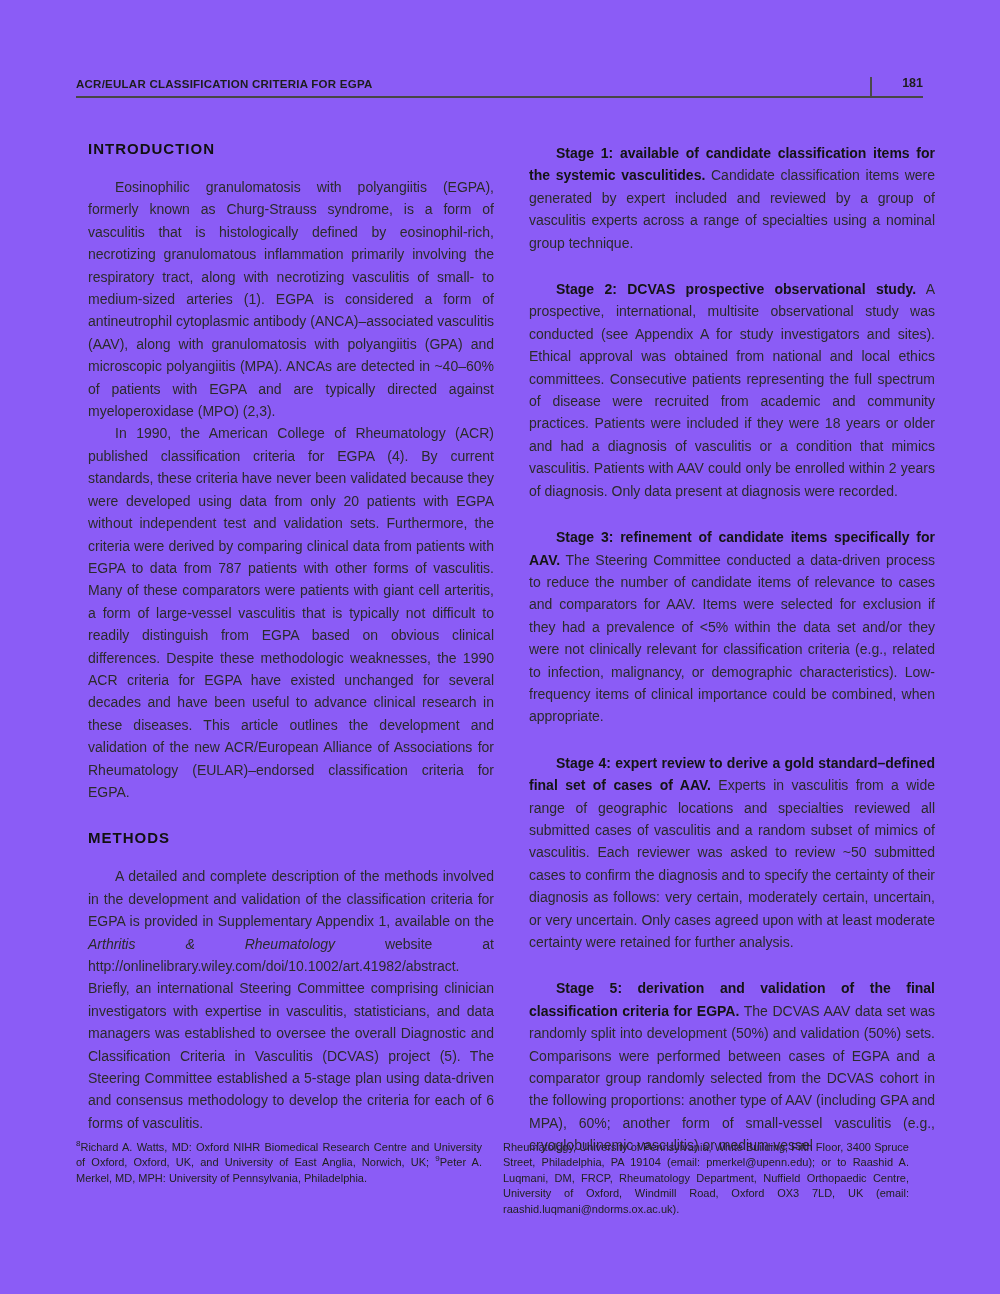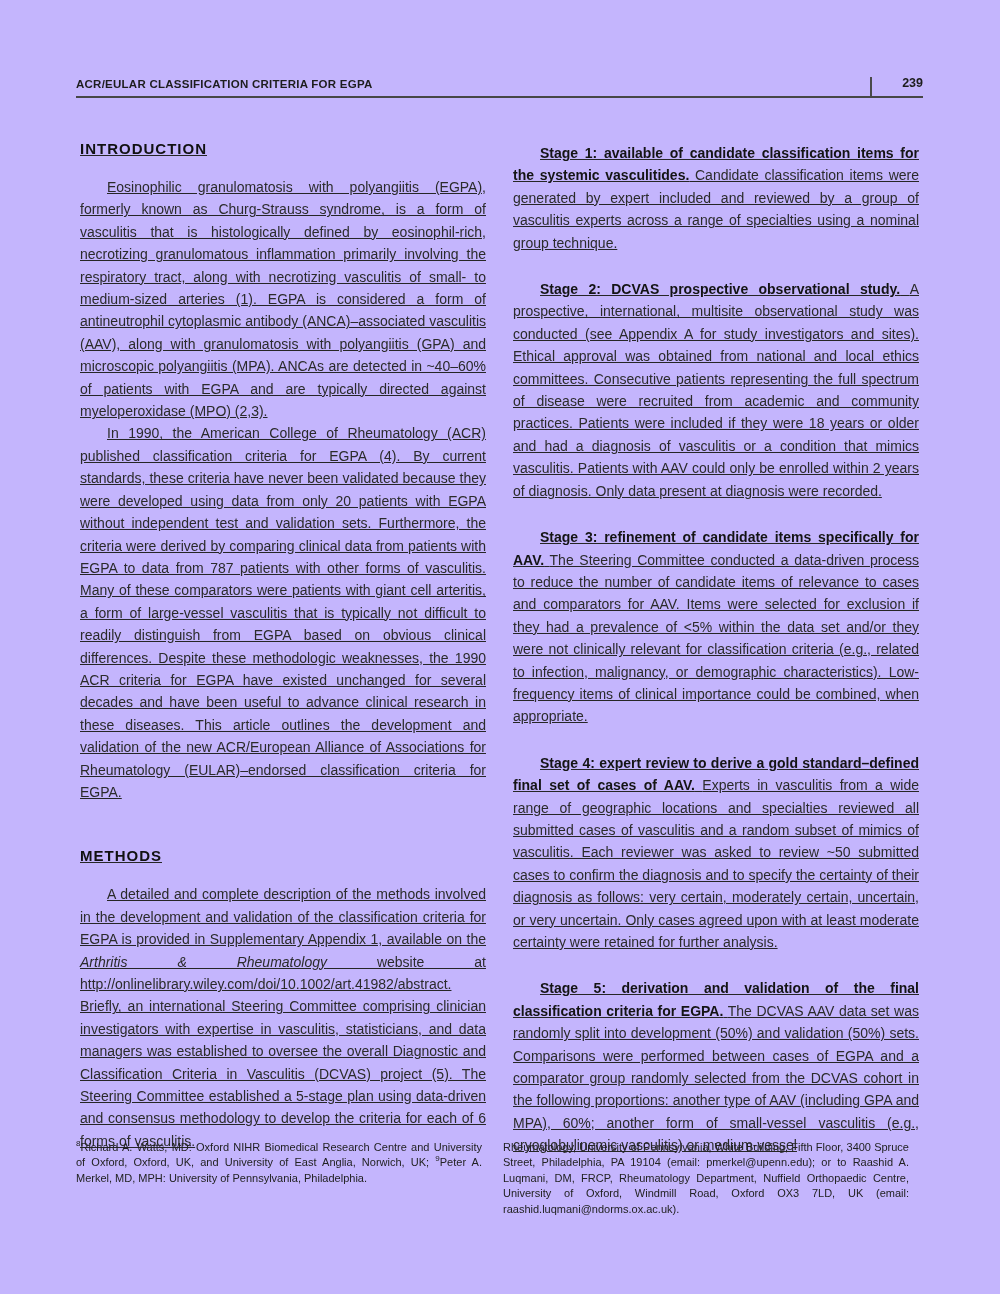--- a/index.html
+++ b/index.html
@@ -3,42 +3,42 @@
 <meta charset="utf-8">
 <style>
   * { box-sizing: border-box; margin: 0; padding: 0; }
   html, body { background: #ffffff; }
   body {
     width: 1000px; height: 1294px;
     font-family: "Liberation Sans", "DejaVu Sans", sans-serif;
     color: #262626;
     position: relative;
   }
-  .page { position: relative; width: 1000px; height: 1294px; background: #c4b5fd; overflow: hidden; }
+  .page { position: relative; width: 1000px; height: 1294px; background: #8b5cf6; overflow: hidden; }
 
   
   .header { position: absolute; top: 0; left: 76px; width: 847px; height: 100px; }
   .running-title {
     position: absolute; top: 78px; left: 0;
     font-size: 11.5px; font-weight: 700; letter-spacing: 0.25px; color: #1d1d1d;
   }
   .pagenum-wrap { position: absolute; top: 76px; right: 0; display: flex; align-items: flex-start; }
   .header-tick { display: inline-block; width: 2px; height: 20px; background: #4a4a4a; margin-right: 30px; margin-top: 1px; }
   .page-number { font-size: 12.5px; font-weight: 700; color: #1d1d1d; }
   .header-rule { position: absolute; top: 96px; left: 0; width: 100%; height: 2px; background: #474747; }
 
   
-  .columns { position: absolute; top: 134px; left: 80px; width: 847px; display: flex; gap: 27px; text-decoration: underline; }
+  .columns { position: absolute; top: 134px; left: 88px; width: 847px; display: flex; gap: 35px; }
   .col { width: 406px; }
 
   h2.sec-heading {
     font-size: 15px; font-weight: 700; letter-spacing: 1px; color: #111;
     margin: 6px 0 19px 0;
   }
-  h2.sec-heading.methods { margin-top: 44px; }
+  h2.sec-heading.methods { margin-top: 26px; }
 
   p.body {
     font-size: 14px; line-height: 22.4px; text-align: justify;
     color: #2b2b2b; overflow-wrap: anywhere;
   }
   p.indent { text-indent: 27px; }
   p.stage { margin-top: 24px; }
   p.stage:first-child { margin-top: 8px; }
   .stage-head { font-weight: 700; color: #141414; }
   em.jn { font-style: italic; }
@@ -54,21 +54,21 @@
 </style>
 </head>
 <body>
 
 <div class="page">
 
   <div class="header">
     <div class="running-title">ACR/EULAR CLASSIFICATION CRITERIA FOR EGPA</div>
     <div class="pagenum-wrap">
       <span class="header-tick"></span>
-      <span class="page-number">239</span>
+      <span class="page-number">181</span>
     </div>
     <div class="header-rule"></div>
   </div>
 
   <div class="columns">
 
     <section class="col">
       <h2 class="sec-heading">INTRODUCTION</h2>
       <p class="body indent">Eosinophilic granulomatosis with polyangiitis (EGPA), formerly known as Churg-Strauss syndrome, is a form of vasculitis that is histologically defined by eosinophil-rich, necrotizing granulomatous inflammation primarily involving the respiratory tract, along with necrotizing vasculitis of small- to medium-sized arteries (1). EGPA is considered a form of antineutrophil cytoplasmic antibody (ANCA)–associated vasculitis (AAV), along with granulomatosis with polyangiitis (GPA) and microscopic polyangiitis (MPA). ANCAs are detected in ~40–60% of patients with EGPA and are typically directed against myeloperoxidase (MPO) (2,3).</p>
       <p class="body indent">In 1990, the American College of Rheumatology (ACR) published classification criteria for EGPA (4). By current standards, these criteria have never been validated because they were developed using data from only 20 patients with EGPA without independent test and validation sets. Furthermore, the criteria were derived by comparing clinical data from patients with EGPA to data from 787 patients with other forms of vasculitis. Many of these comparators were patients with giant cell arteritis, a form of large-vessel vasculitis that is typically not difficult to readily distinguish from EGPA based on obvious clinical differences. Despite these methodologic weaknesses, the 1990 ACR criteria for EGPA have existed unchanged for several decades and have been useful to advance clinical research in these diseases. This article outlines the development and validation of the new ACR/European Alliance of Associations for Rheumatology (EULAR)–endorsed classification criteria for EGPA.</p>

